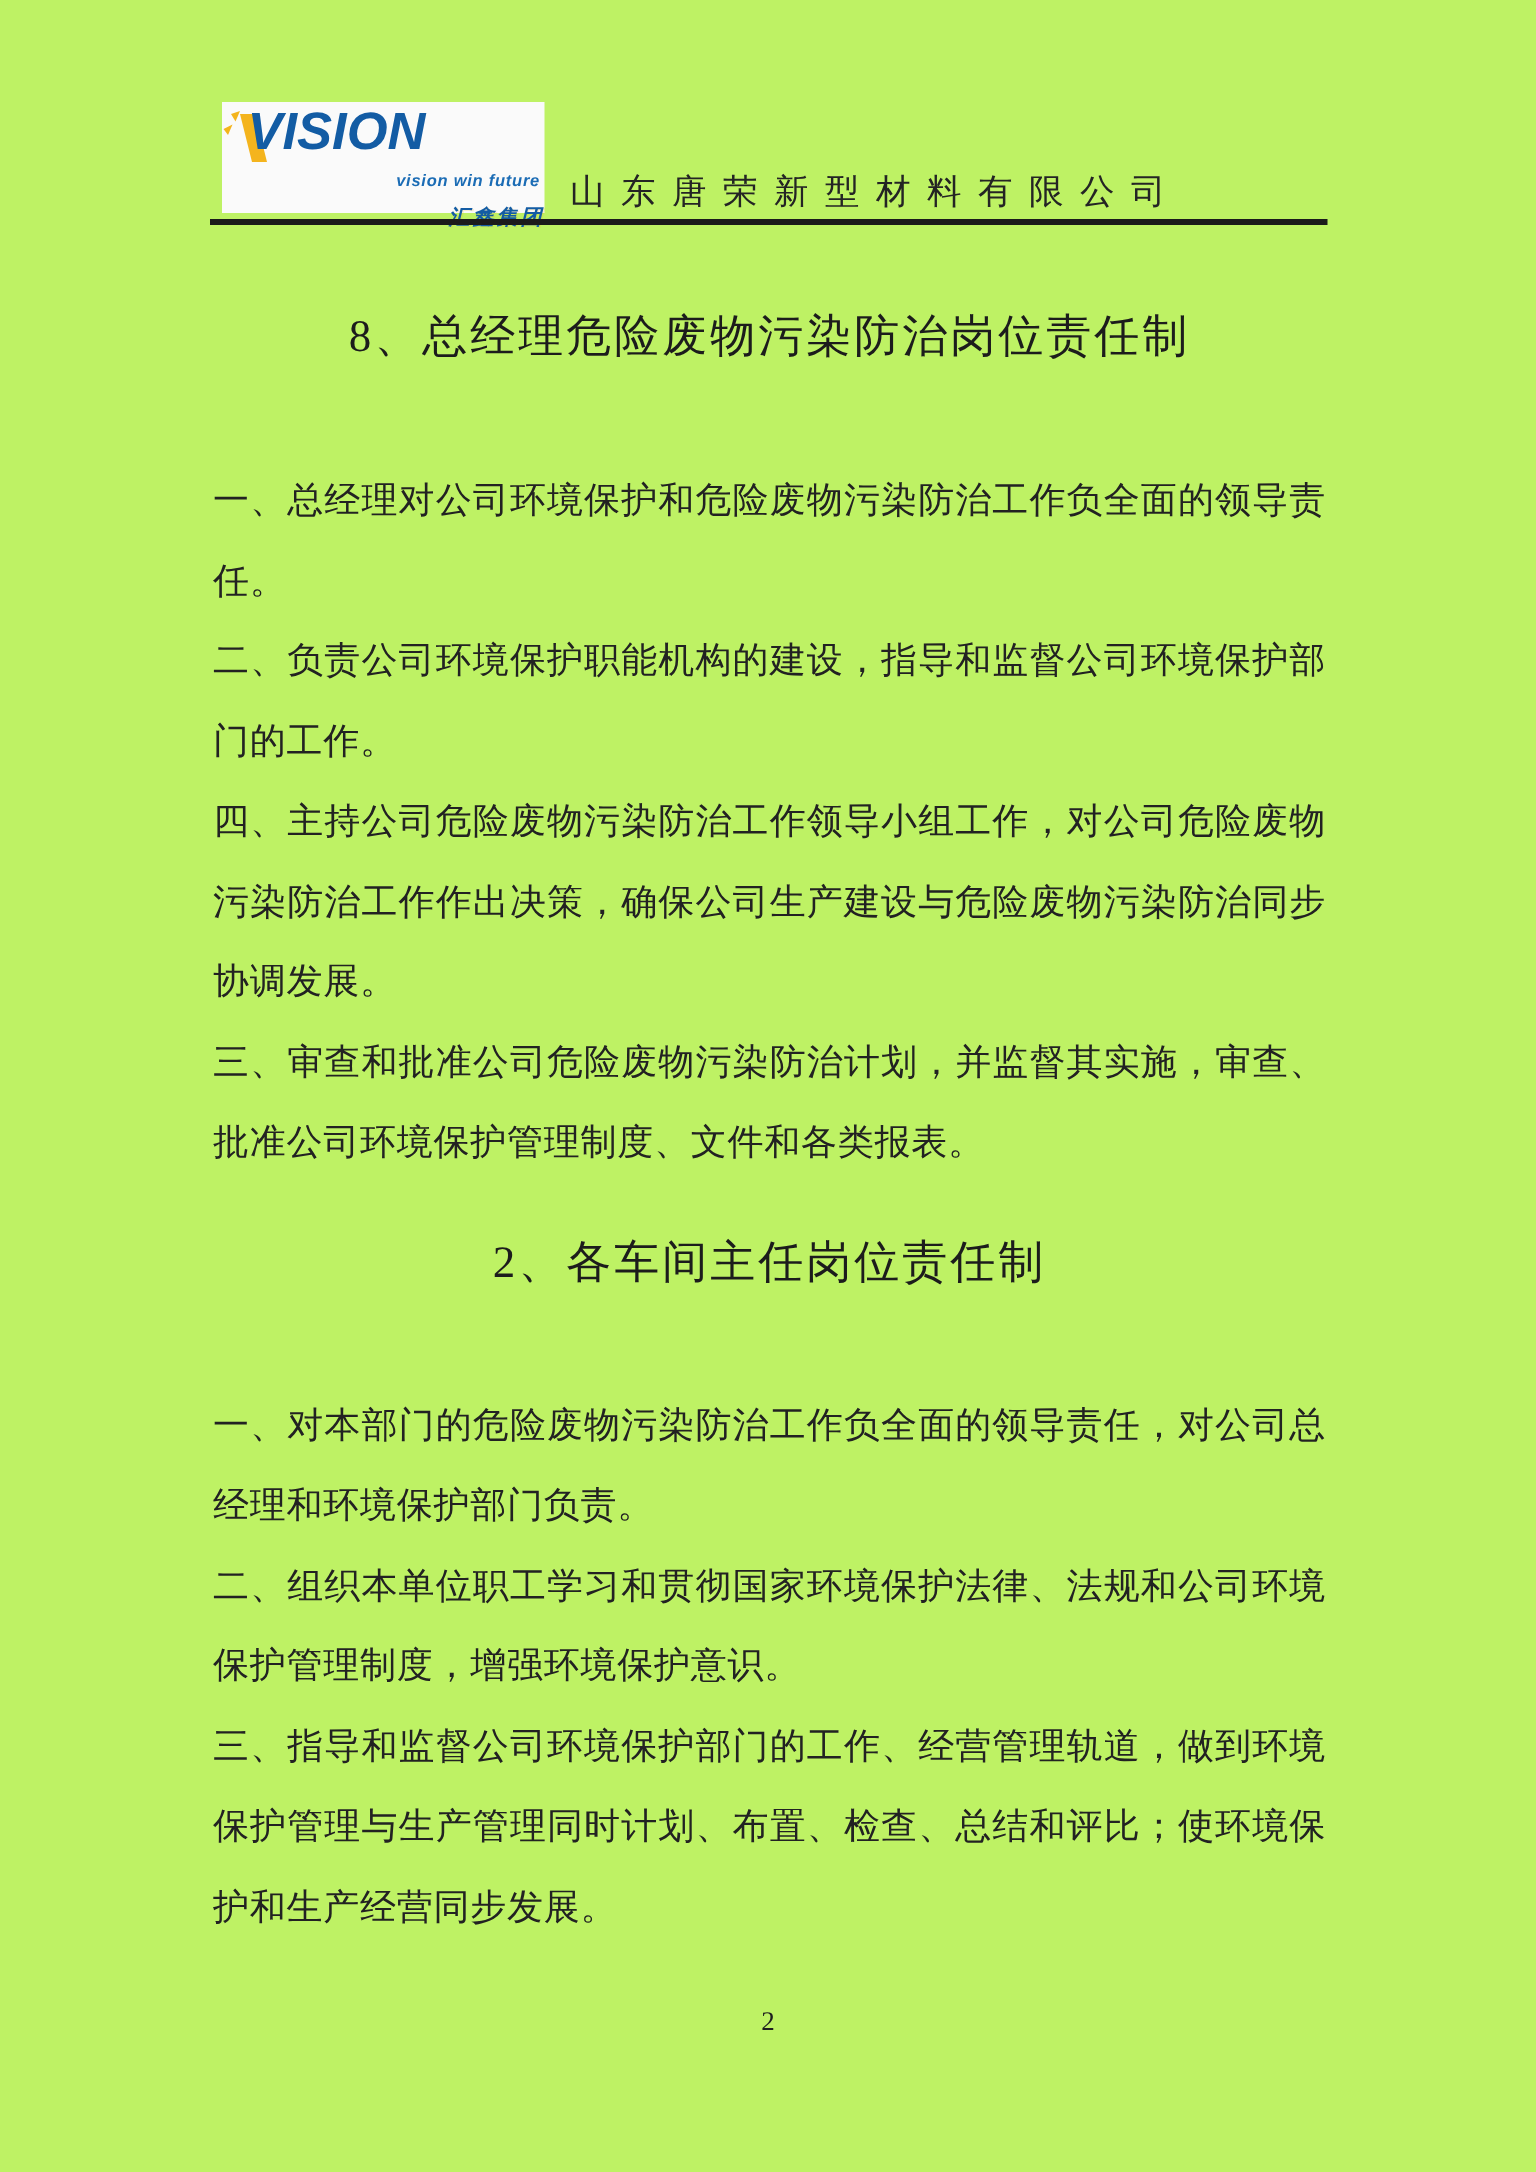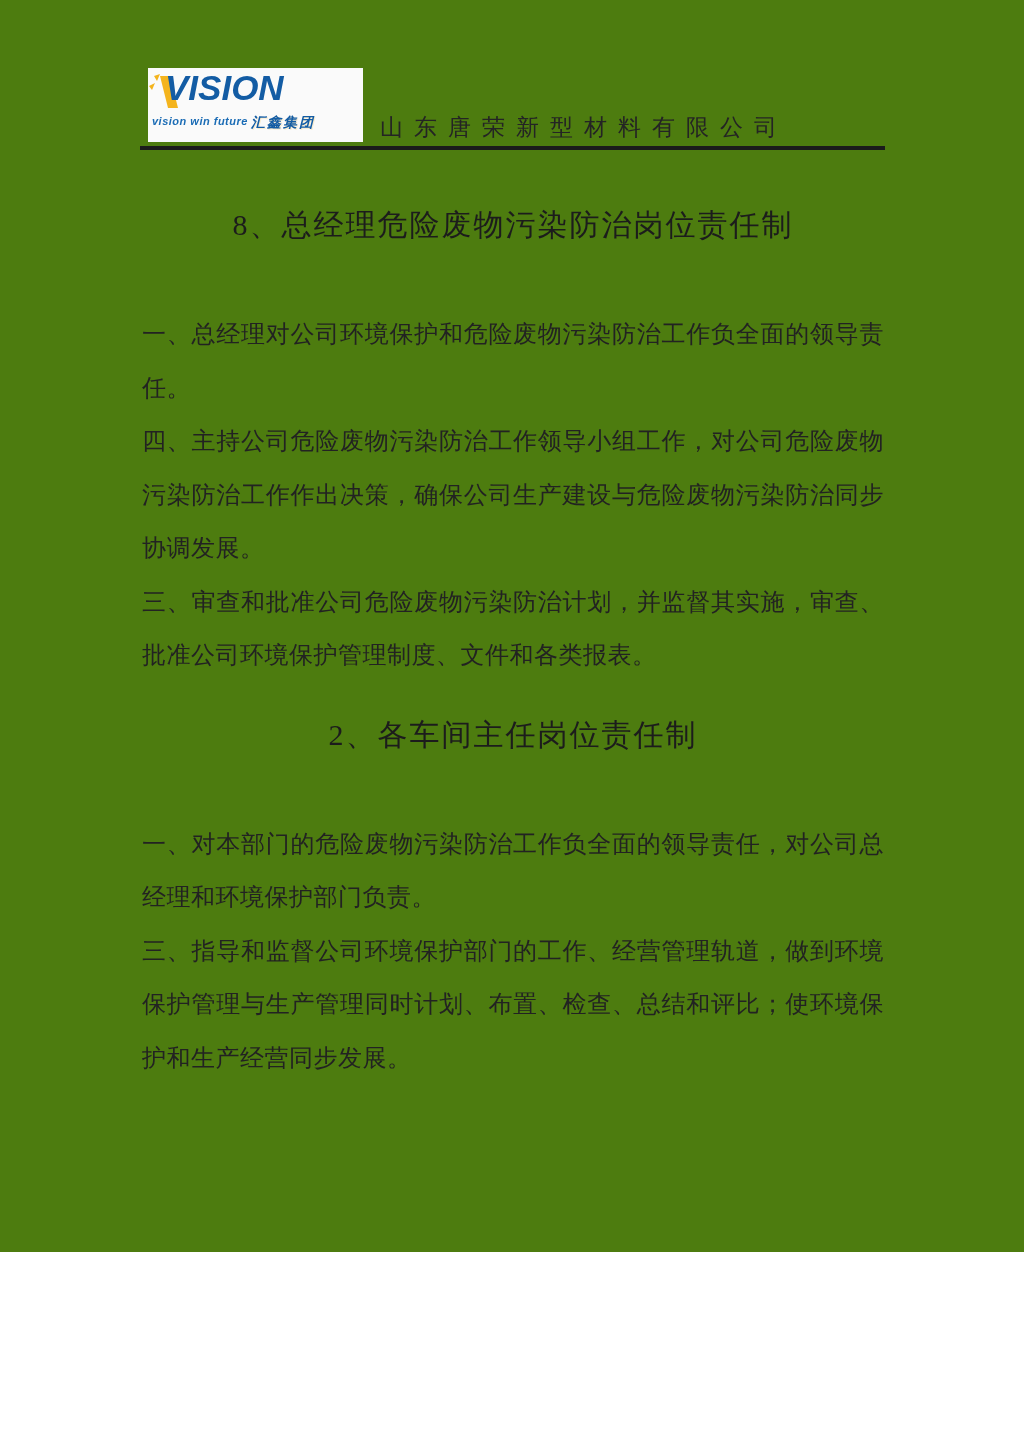--- a/index.html
+++ b/index.html
@@ -3,22 +3,22 @@
 <meta charset="utf-8">
 <style>
   html, body {
     margin: 0;
     padding: 0;
     background: #ffffff;
   }
   .page {
     position: relative;
     width: 1024px;
-    height: 1252px;
-    background: #4d7c0f;
+    height: 1448px;
+    background: #bef264;
     overflow: hidden;
     font-family: "Liberation Serif", "DejaVu Serif", serif;
     color: #1f1f1f;
   }
 
   
   .logo {
     position: absolute;
     left: 148px;
     top: 68px;
@@ -43,24 +43,25 @@
     font-style: italic;
     font-weight: 700;
     font-size: 35px;
     line-height: 40px;
     letter-spacing: 0px;
     color: #135ca4;
     white-space: nowrap;
   }
   .logo-row-bottom {
     display: flex;
-    align-items: flex-start;
+    align-items: flex-end;
     margin-top: -2px;
     margin-left: 4px;
     white-space: nowrap;
+    flex-direction: column;
   }
   .tagline {
     font-family: "Liberation Sans", "DejaVu Sans", sans-serif;
     font-style: italic;
     font-weight: 700;
     font-size: 11px;
     color: #1b6cb5;
     letter-spacing: 0.5px;
     margin-right: 3px;
     line-height: 22px;
@@ -165,29 +166,31 @@
 
     <div class="header-rule"></div>
   </header>
 
   <main class="content">
 
     <section>
       <h1 class="sec-title title-1">8、总经理危险废物污染防治岗位责任制</h1>
       <div class="sec-body-1">
         <p>一、总经理对公司环境保护和危险废物污染防治工作负全面的领导责任。</p>
+        <p>二、负责公司环境保护职能机构的建设，指导和监督公司环境保护部门的工作。</p>
         <p>四、主持公司危险废物污染防治工作领导小组工作，对公司危险废物污染防治工作作出决策，确保公司生产建设与危险废物污染防治同步协调发展。</p>
         <p>三、审查和批准公司危险废物污染防治计划，并监督其实施，审查、批准公司环境保护管理制度、文件和各类报表。</p>
       </div>
     </section>
 
     <section>
       <h1 class="sec-title title-2">2、各车间主任岗位责任制</h1>
       <div class="sec-body-2">
         <p>一、对本部门的危险废物污染防治工作负全面的领导责任，对公司总经理和环境保护部门负责。</p>
+        <p>二、组织本单位职工学习和贯彻国家环境保护法律、法规和公司环境保护管理制度，增强环境保护意识。</p>
         <p>三、指导和监督公司环境保护部门的工作、经营管理轨道，做到环境保护管理与生产管理同时计划、布置、检查、总结和评比；使环境保护和生产经营同步发展。</p>
       </div>
     </section>
 
   </main>
 
   <footer class="page-footer">
     <span class="page-number">2</span>
   </footer>
 

